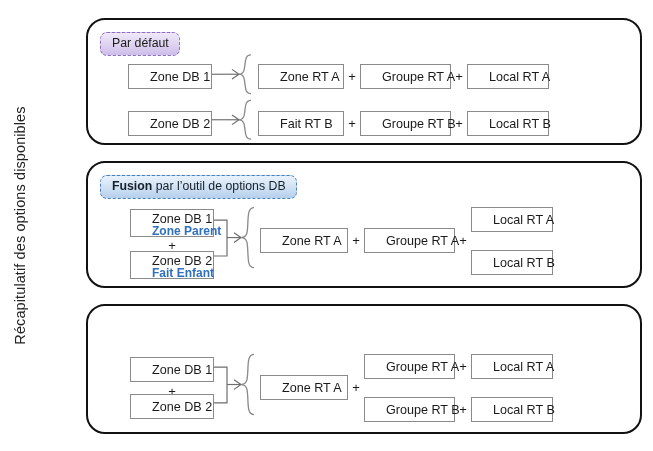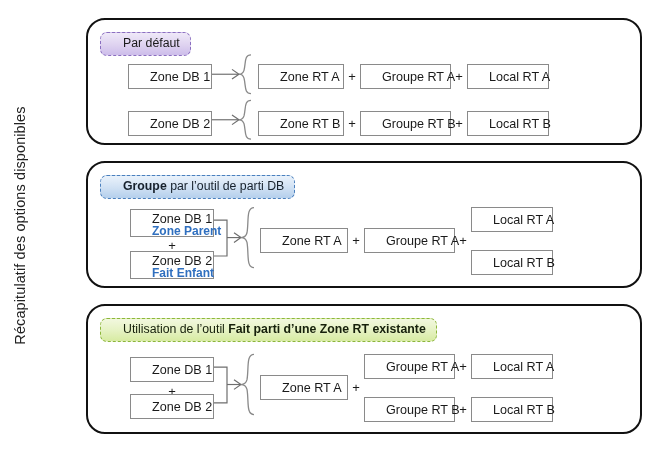--- a/index.html
+++ b/index.html
@@ -51,21 +51,21 @@
   #panel-default  { top: 18px;  height: 127px; }
   #panel-fusion   { top: 161px; height: 127px; }
   #panel-existing { top: 304px; height: 130px; }
 
   
   .badge {
     position: absolute;
     top: 12px;
     left: 12px;
     border-radius: 7px;
-    padding: 3px 10px 4px 22px;
+    padding: 3px 10px 4px 11px;
     font-size: 12.3px;
     line-height: 15px;
     white-space: nowrap;
     box-sizing: border-box;
   }
   .badge b { font-weight: bold; }
 
   .badge-purple {
     border: 1.8px dashed #8b6fc0;
     background: linear-gradient(to bottom, #efe9f8 0%, #ded2f0 55%, #cdbdea 100%);
@@ -167,36 +167,36 @@
   </div>
   <div class="plus" style="left:363px; top:50px; width:16px;">+</div>
   <div class="box" style="left:379px; top:44px; width:82px; height:25px;">
     <span>Local RT A</span>
   </div>
 
   <div class="box" style="left:40px; top:91px; width:84px; height:25px;">
     <span>Zone DB 2</span>
   </div>
   <div class="box" style="left:170px; top:91px; width:86px; height:25px;">
-    <span>Zone RT B</span>
+    <span>Fait RT B</span>
   </div>
   <div class="plus" style="left:256px; top:97px; width:16px;">+</div>
   <div class="box" style="left:272px; top:91px; width:91px; height:25px;">
     <span>Groupe RT B</span>
   </div>
   <div class="plus" style="left:363px; top:97px; width:16px;">+</div>
   <div class="box" style="left:379px; top:91px; width:82px; height:25px;">
     <span>Local RT B</span>
   </div>
 </div>
 
 <div class="panel" id="panel-fusion">
 
   <div class="badge badge-blue">
-    <b>Groupe</b><span> par l’outil de parti DB</span>
+    <b>Fusion</b><span> par l’outil de options DB</span>
   </div>
 
   <svg class="conn" viewBox="0 0 556 127" preserveAspectRatio="none">
 
     <path d="M126,59 L139,59 L139,96 L126,96"></path>
     <line x1="139" y1="77" x2="152" y2="77"></line>
     <path d="M146,72 L153,77 L146,82"></path>
 
     <path class="brace" d="M166,46 C158,46 161,60 159,72 C158,76 156,77 153,77 C156,77 158,78 159,82 C161,94 158,108 166,108"></path>
   </svg>
@@ -222,23 +222,20 @@
   <div class="box" style="left:383px; top:44px; width:82px; height:25px;">
     <span>Local RT A</span>
   </div>
   <div class="box" style="left:383px; top:87px; width:82px; height:25px;">
     <span>Local RT B</span>
   </div>
 </div>
 
 <div class="panel" id="panel-existing">
 
-  <div class="badge badge-green">
-    <span>Utilisation de l’outil </span><b>Fait parti d’une Zone RT existante</b>
-  </div>
 
   <svg class="conn" viewBox="0 0 556 130" preserveAspectRatio="none">
     <path d="M126,63 L139,63 L139,100 L126,100"></path>
     <line x1="139" y1="81" x2="152" y2="81"></line>
     <path d="M146,76 L153,81 L146,86"></path>
     <path class="brace" d="M166,50 C158,50 161,64 159,76 C158,80 156,81 153,81 C156,81 158,82 159,86 C161,98 158,112 166,112"></path>
   </svg>
 
   <div class="box" style="left:42px; top:51px; width:84px; height:25px;">
     <span>Zone DB 1</span>

